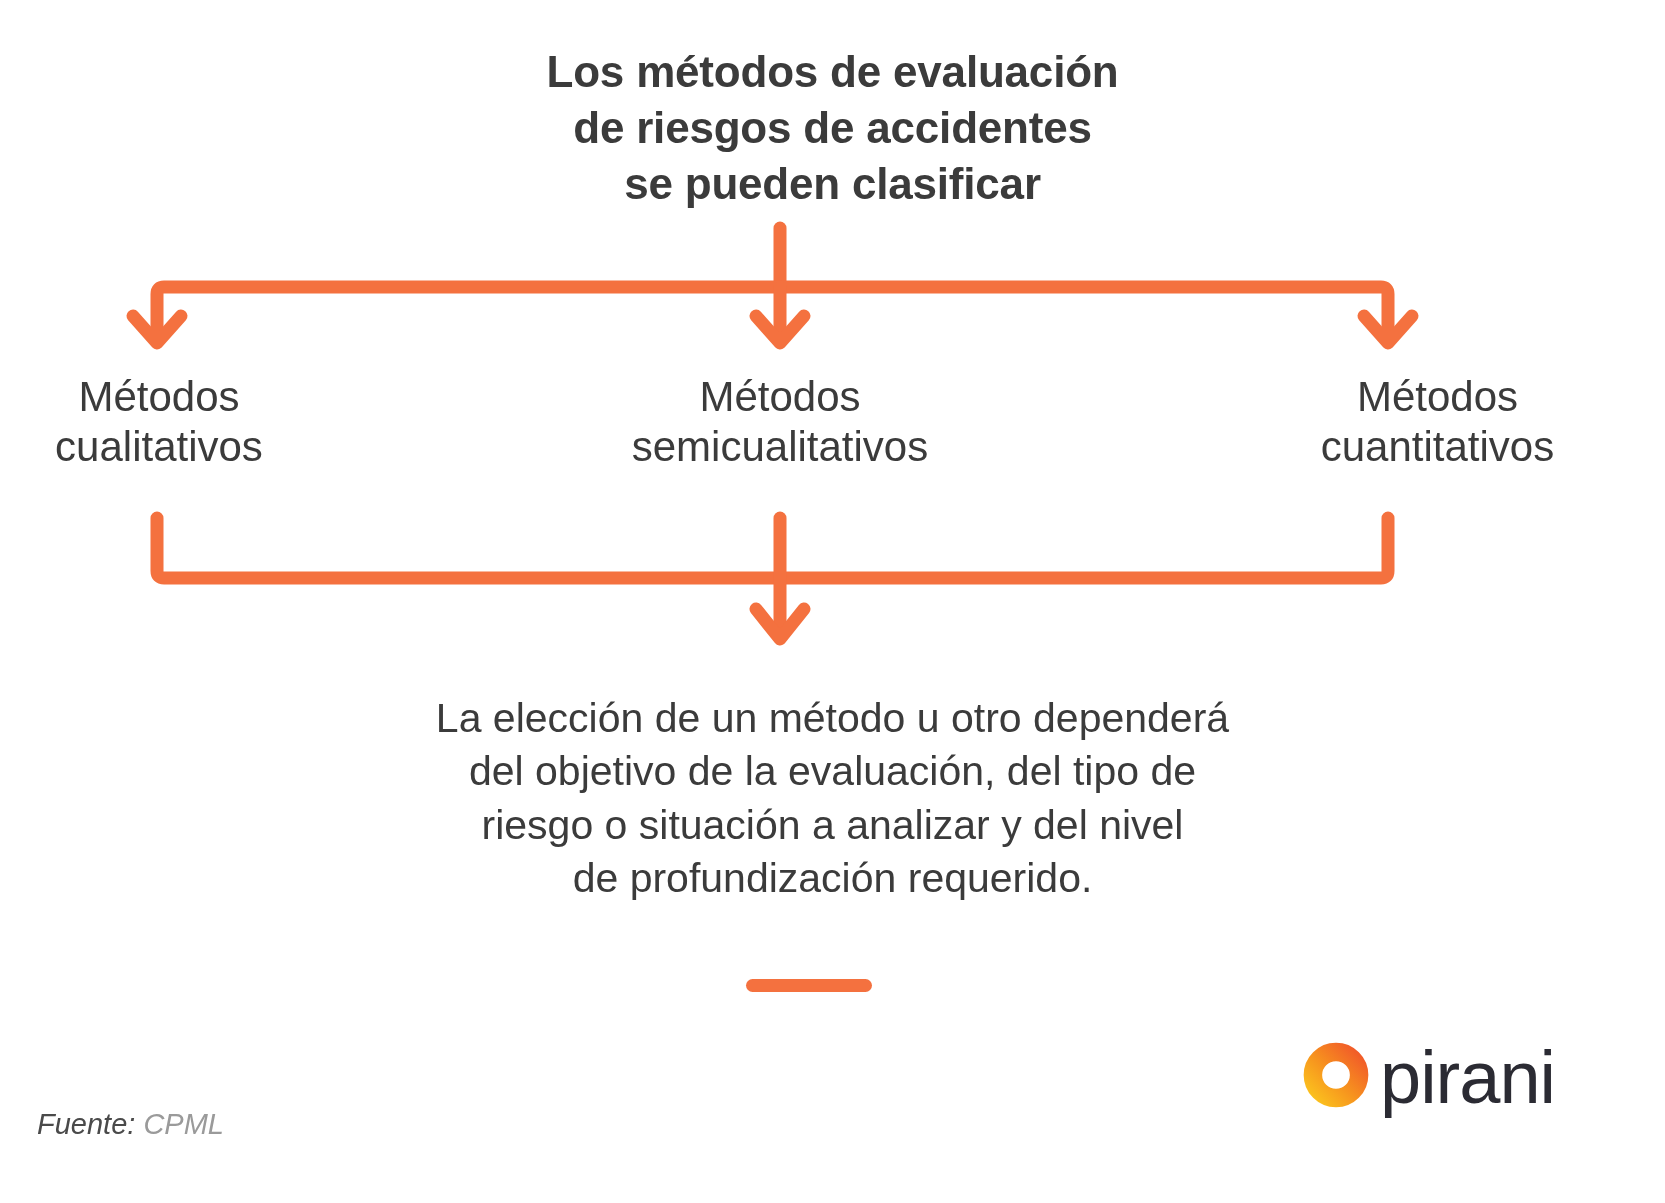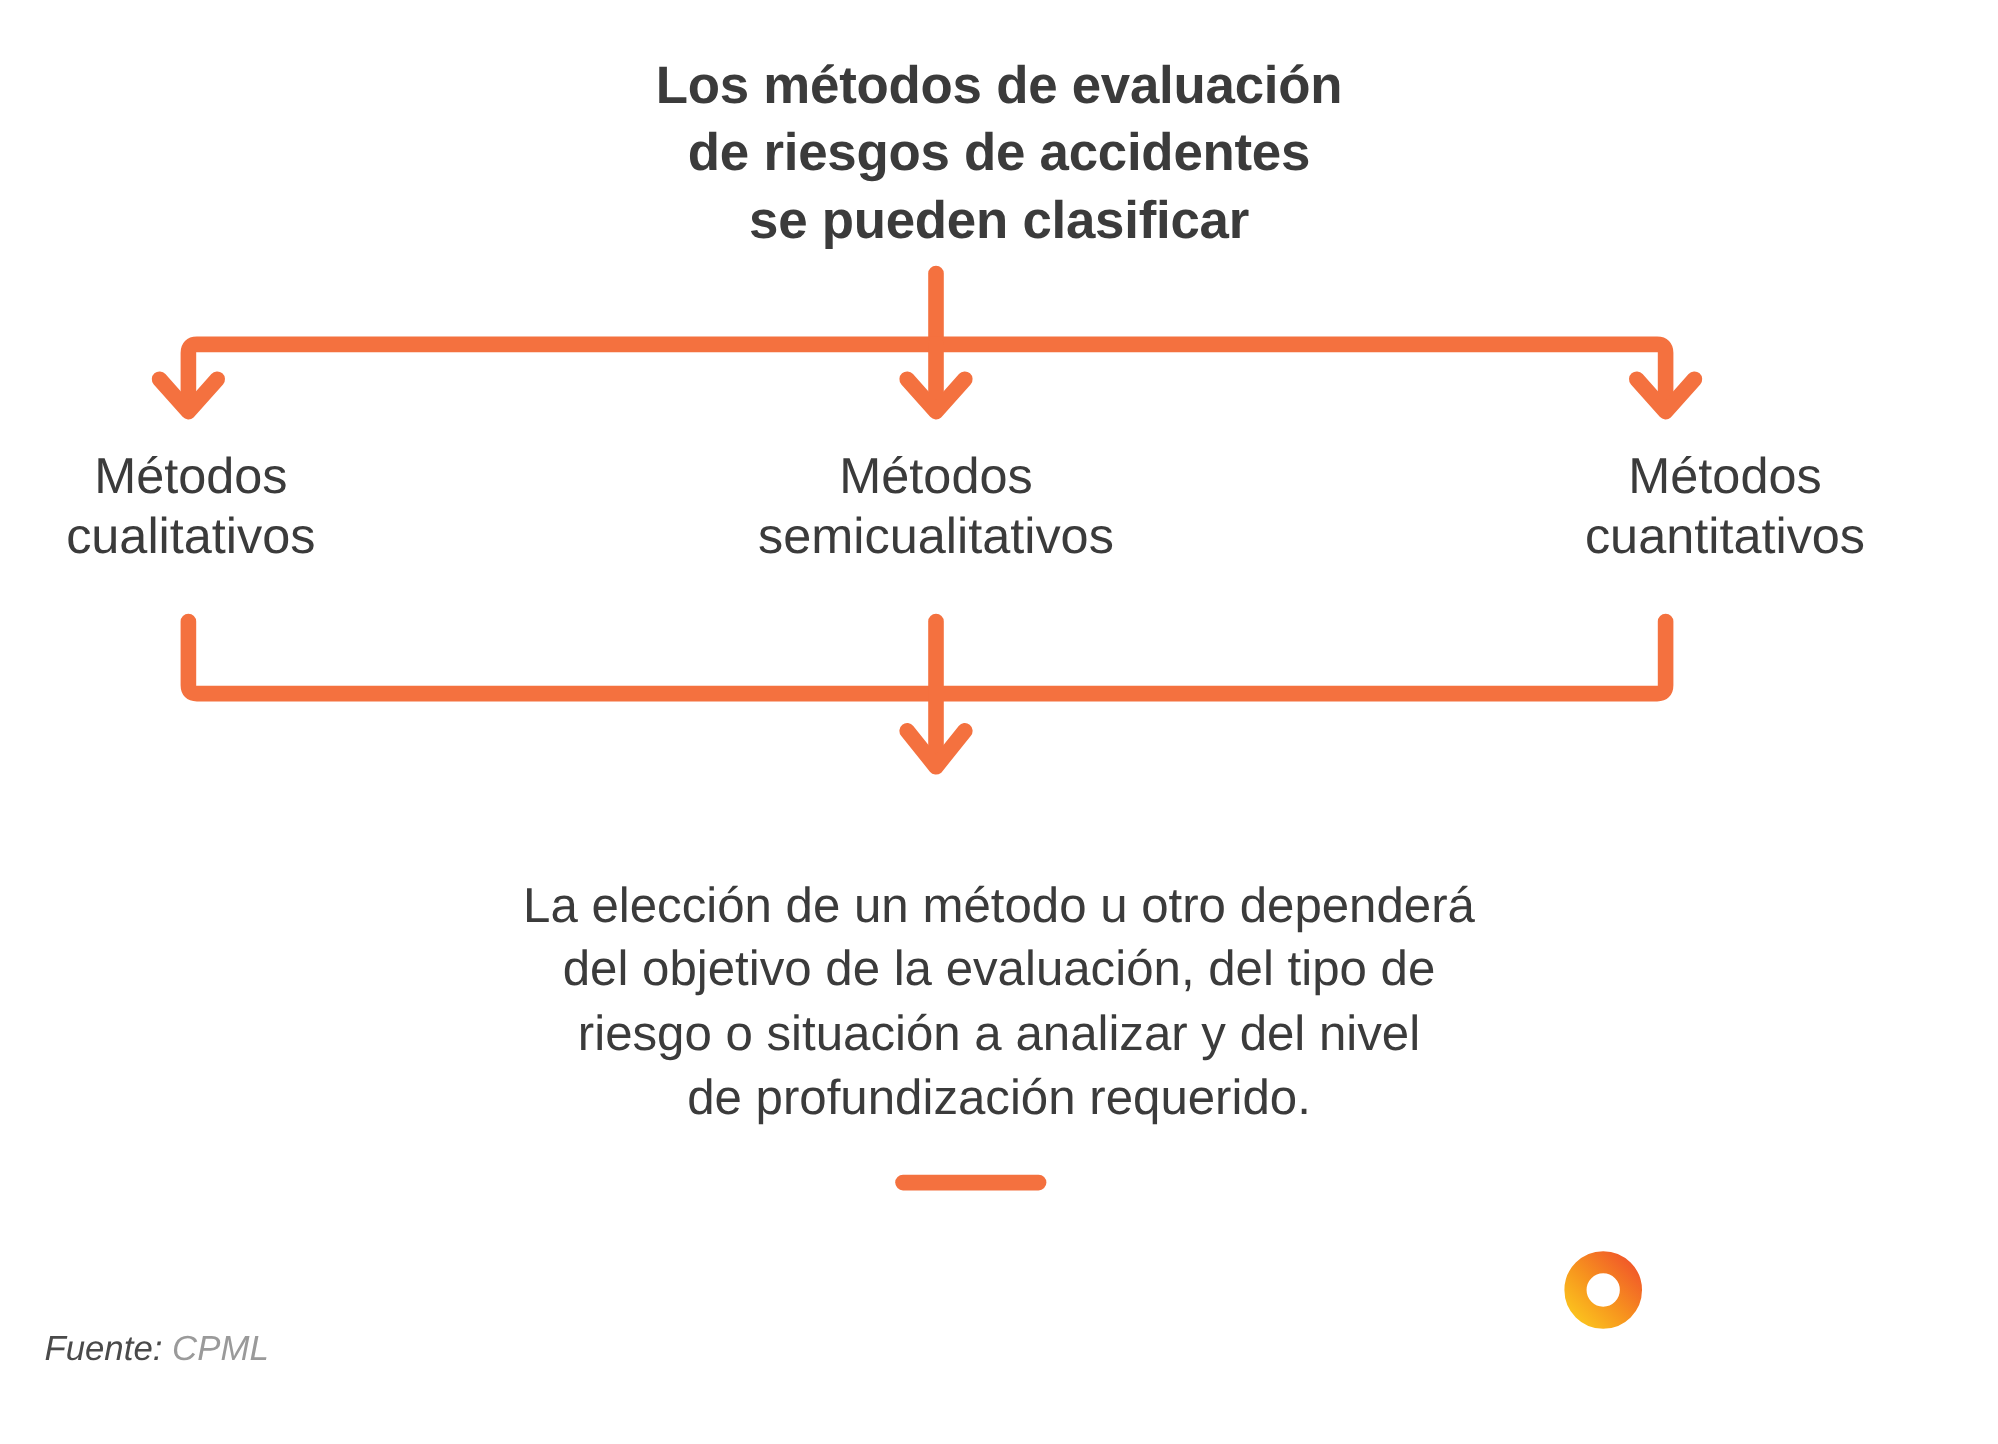--- a/index.html
+++ b/index.html
@@ -79,21 +79,20 @@
     left: 0;
     top: 692px;
     width: 1665px;
     text-align: center;
     font-family: "Liberation Sans Narrow", "Liberation Sans", sans-serif;
     font-weight: 400;
     font-size: 41px;
     line-height: 1.30;
     color: #3b3b3b;
     white-space: pre-line;
-    margin-top: 36px;
   }
 
   .dash {
     position: absolute;
     left: 746px;
     top: 979px;
     width: 126px;
     height: 13px;
     border-radius: 7px;
     background: #F4713F;
@@ -195,15 +194,16 @@
     <svg class="logo-mark" viewBox="0 0 100 100">
       <defs>
         <linearGradient id="ringGrad" x1="0%" y1="100%" x2="100%" y2="0%">
           <stop offset="0%" stop-color="#FBC11E"></stop>
           <stop offset="45%" stop-color="#F7941E"></stop>
           <stop offset="100%" stop-color="#F15A29"></stop>
         </linearGradient>
       </defs>
       <circle cx="50" cy="50" r="35" fill="none" stroke="url(#ringGrad)" stroke-width="28"></circle>
     </svg>
+    <div class="logo-word">pirani</div>
   </div>
 
 </div>
 
 </body></html>

